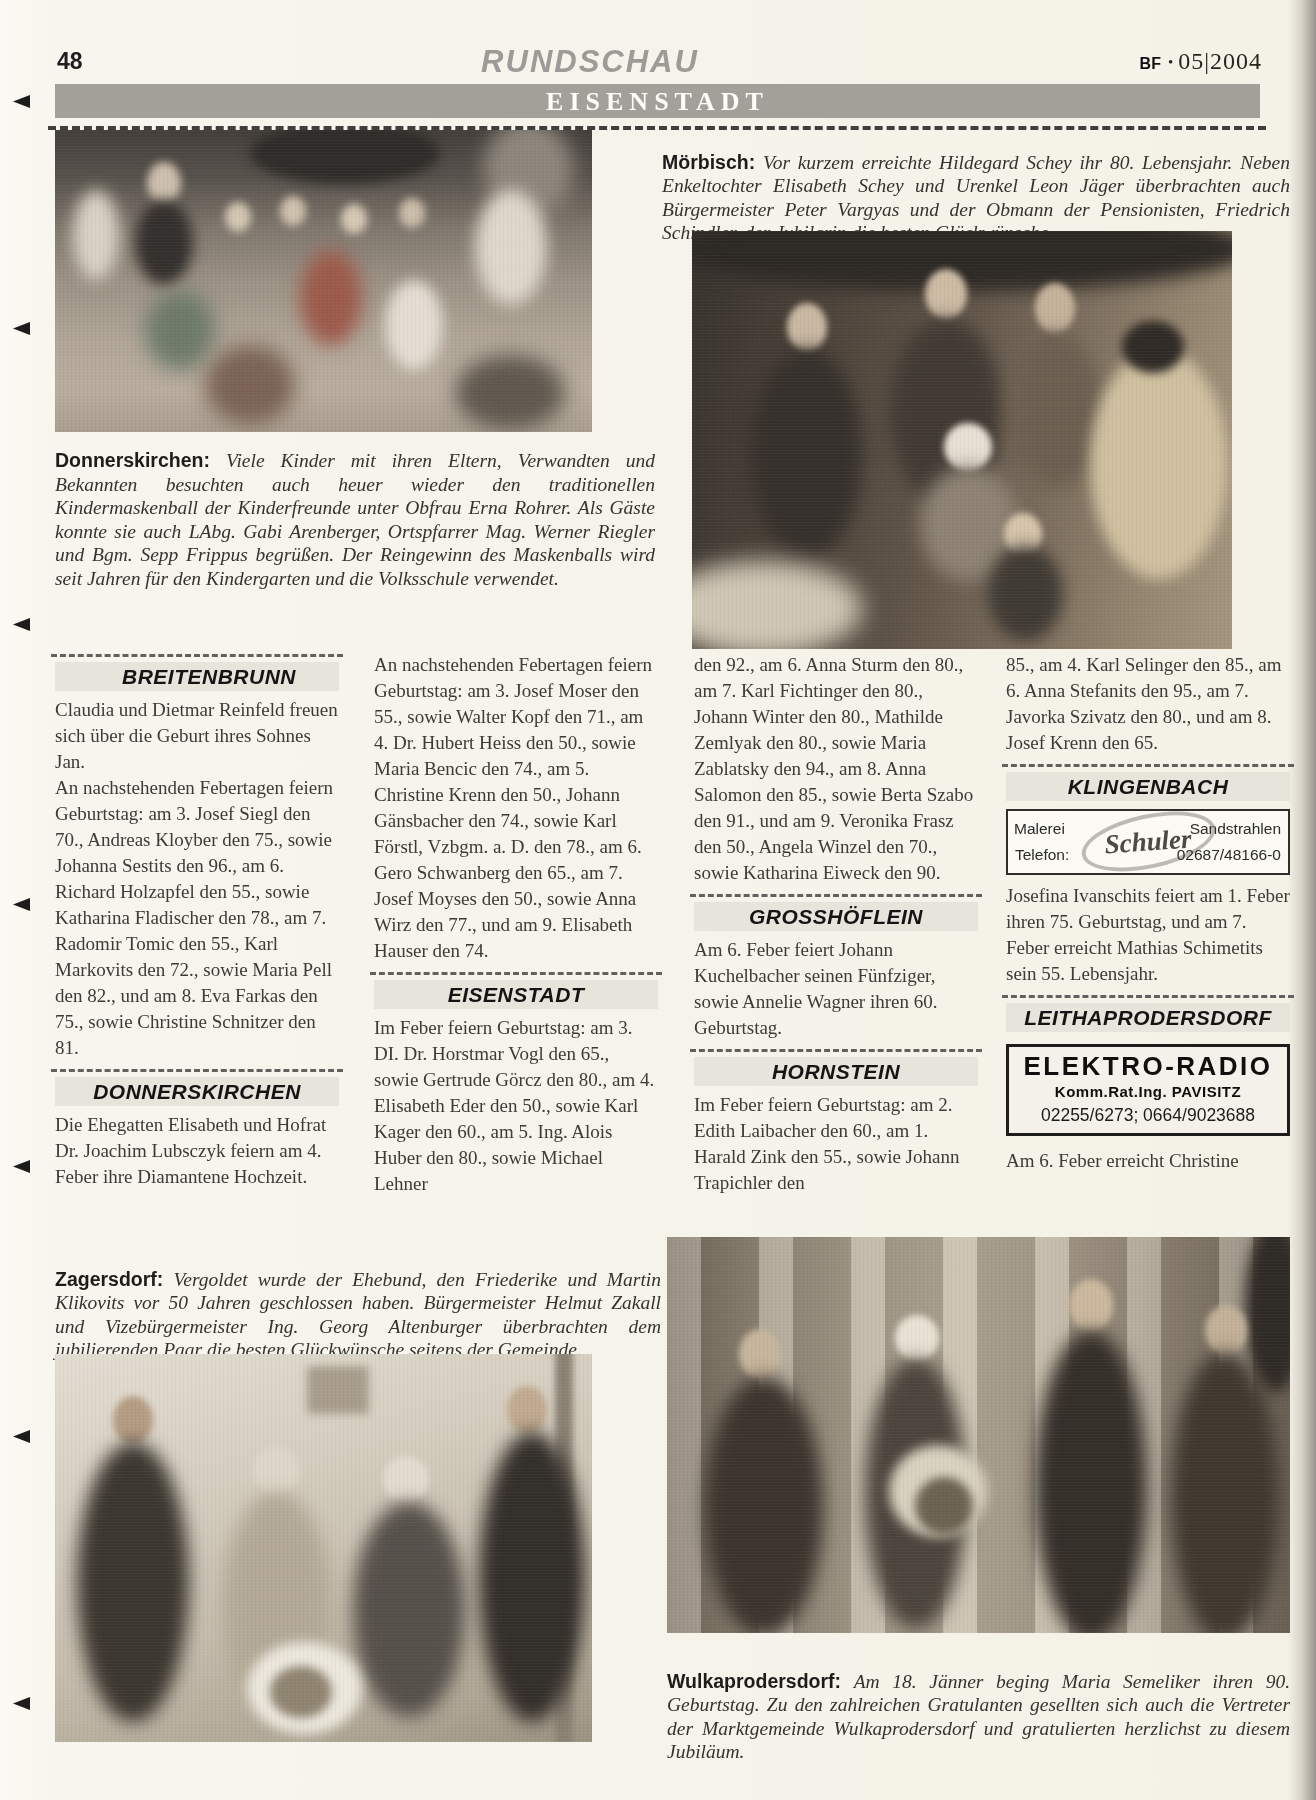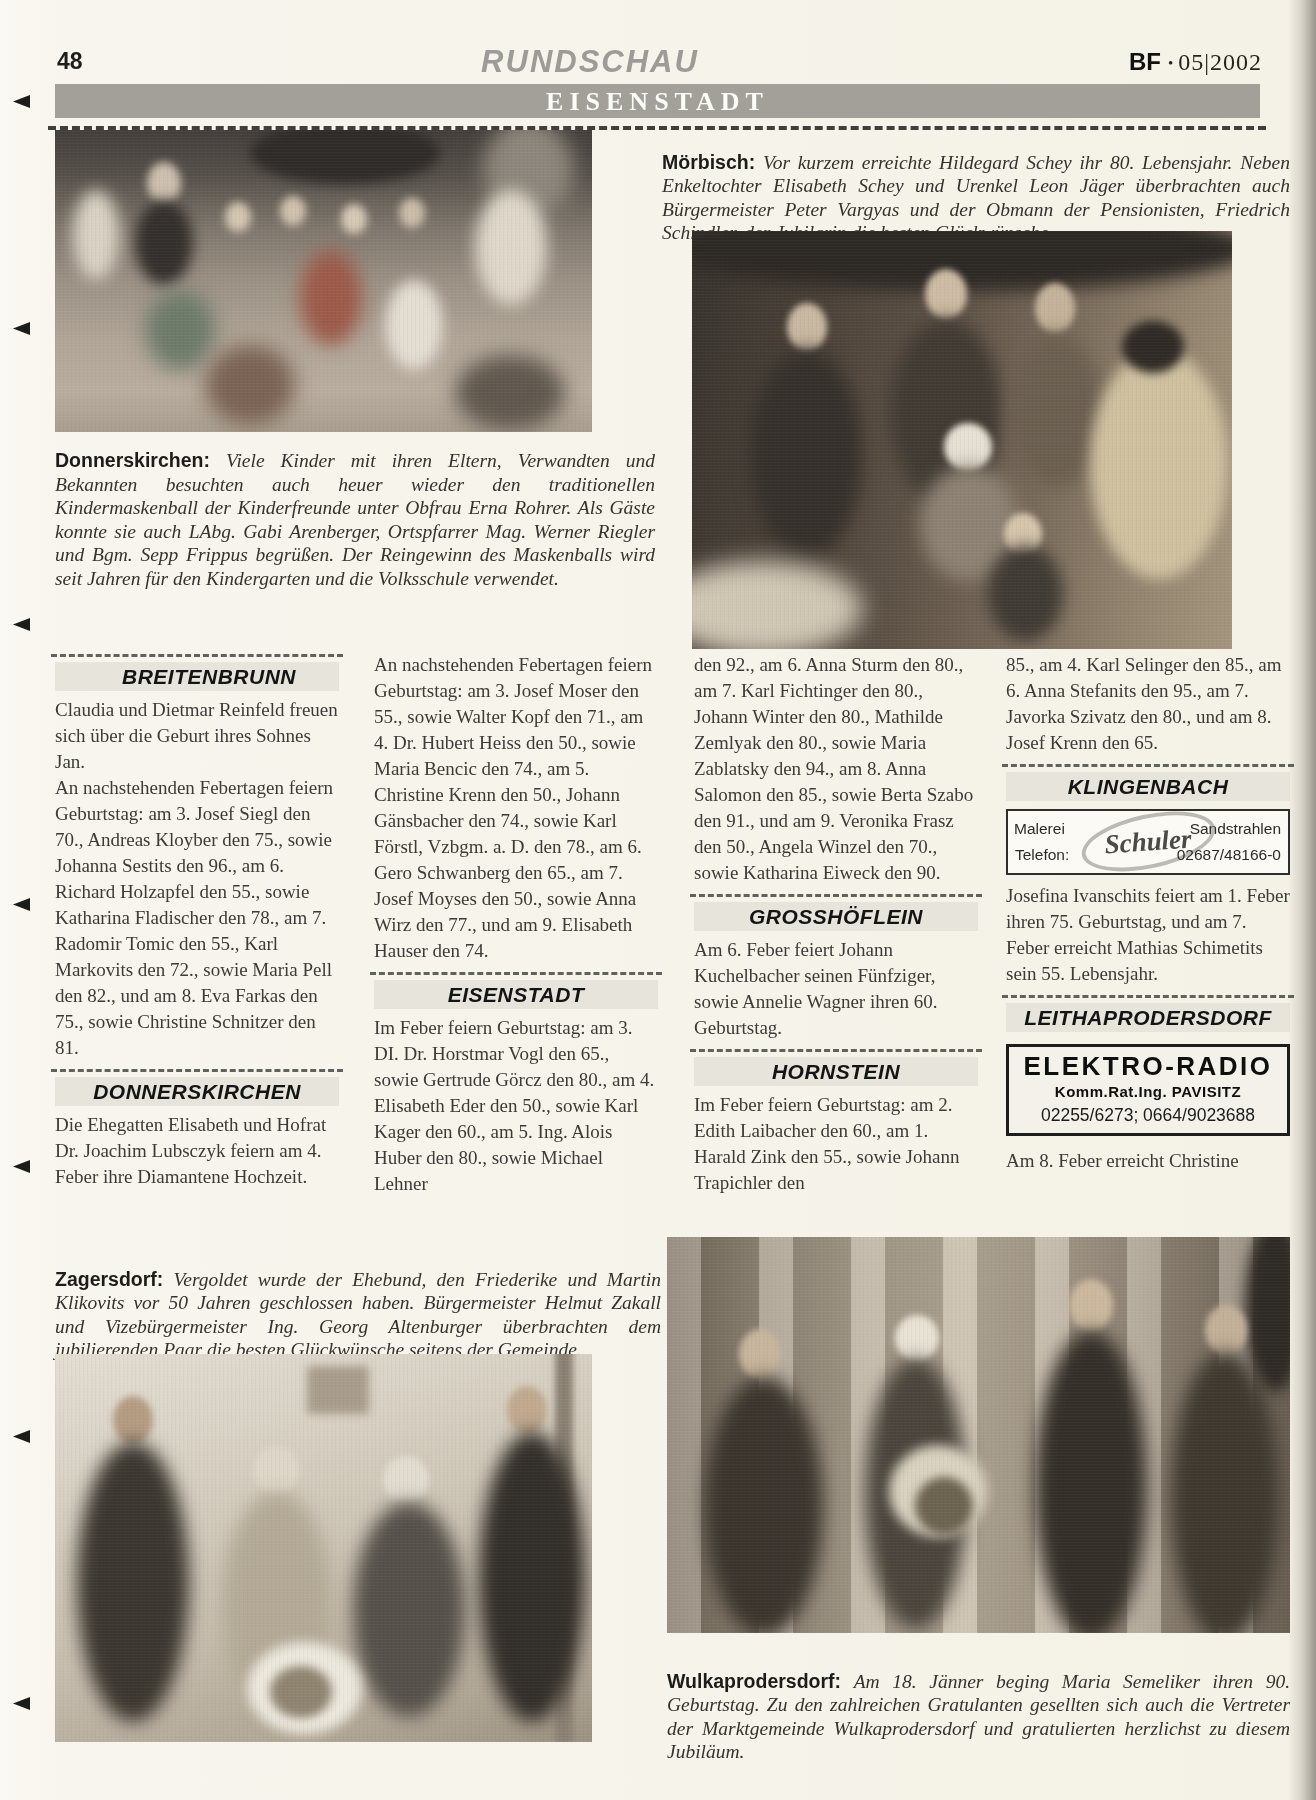--- a/index.html
+++ b/index.html
@@ -7,21 +7,21 @@
         background:linear-gradient(90deg,#fbf9f3 0,#f8f5ee 60px,#f6f3ea 55%,#f4f1e7 100%);
         font-family:"Liberation Serif","DejaVu Serif",serif;color:#3d3b38;}
 
   
   .pageno{position:absolute;left:57px;top:48px;font-family:"Liberation Sans",sans-serif;
           font-weight:bold;font-size:23px;color:#1e1e1e;}
   .masthead{position:absolute;left:0;top:44px;width:1180px;text-align:center;
           font-family:"Liberation Sans",sans-serif;font-style:italic;font-weight:bold;
           font-size:31px;letter-spacing:2px;color:#9d9b97;}
   .issue{position:absolute;right:54px;top:48px;white-space:nowrap;}
-  .issue-brand{font-family:"Liberation Sans",sans-serif;font-weight:bold;font-size:24px;color:#111;}
+  .issue-brand{font-family:"Liberation Sans",sans-serif;font-weight:bold;font-size:16px;color:#111;}
   .issue-mark{font-size:15px;color:#222;margin:0 5px 0 7px;vertical-align:2px;}
   .issue-num{font-family:"Liberation Serif",serif;font-size:24px;letter-spacing:1px;color:#26251f;}
 
   .banner{position:absolute;left:55px;right:56px;top:84px;height:34px;line-height:35px;
           background:#a3a09a;color:#fcfcf9;text-align:center;
           font-family:"Liberation Serif",serif;font-weight:bold;font-size:26px;letter-spacing:6px;}
   .rule-dashed{position:absolute;left:48px;right:50px;top:126px;border-top:4px dashed #3f3f3d;}
 
   
   .caption{position:absolute;font-size:19.5px;line-height:23.6px;text-align:justify;color:#35332f;}
@@ -90,21 +90,21 @@
   <div class="scan-mark" style="top:95px"></div>
   <div class="scan-mark" style="top:322px"></div>
   <div class="scan-mark" style="top:618px"></div>
   <div class="scan-mark" style="top:898px"></div>
   <div class="scan-mark" style="top:1160px"></div>
   <div class="scan-mark" style="top:1430px"></div>
   <div class="scan-mark" style="top:1697px"></div>
 
   <span class="pageno">48</span>
   <span class="masthead">RUNDSCHAU</span>
-  <span class="issue"><b class="issue-brand">BF</b><span class="issue-mark">•</span><span class="issue-num">05|2002</span></span>
+  <span class="issue"><b class="issue-brand">BF</b><span class="issue-mark">•</span><span class="issue-num">05|2004</span></span>
 
   <div class="banner">EISENSTADT</div>
   <div class="rule-dashed"></div>
 
   <div class="photo photo-tl" title="Kindermaskenball der Kinderfreunde Donnerskirchen – Gruppenfoto vieler verkleideter Kinder">
     <div class="blob" style="left:195px;top:-8px;width:190px;height:62px;background:#2e2b28;filter:blur(6px);"></div>
     <div class="blob" style="left:428px;top:-10px;width:90px;height:100px;background:#8d867c;filter:blur(10px);"></div>
     <div class="blob" style="left:92px;top:32px;width:34px;height:42px;background:#cdbfae;filter:blur(4px);"></div>
     <div class="blob" style="left:80px;top:70px;width:58px;height:85px;background:#332f2c;filter:blur(7px);"></div>
     <div class="blob" style="left:18px;top:60px;width:46px;height:90px;background:#d9d2c4;filter:blur(8px);"></div>
@@ -175,21 +175,21 @@
       <span class="as-bl">Telefon:</span>
       <span class="as-br">02687/48166-0</span>
     </div>
     <p>Josefina Ivanschits feiert am 1. Feber ihren 75. Geburtstag, und am 7. Feber erreicht Mathias Schimetits sein 55. Lebensjahr.</p>
     <div class="sec-head">LEITHAPRODERSDORF</div>
     <div class="ad-elektro">
       <div class="ae-name">ELEKTRO-RADIO</div>
       <div class="ae-owner">Komm.Rat.Ing. PAVISITZ</div>
       <div class="ae-phones">02255/6273; 0664/9023688</div>
     </div>
-    <p class="tail">Am 8. Feber erreicht Christine</p>
+    <p class="tail">Am 6. Feber erreicht Christine</p>
   </div>
 
   <p class="caption cap-bl"><b class="cap-lead">Zagersdorf:</b> <span class="cap-body">Vergoldet wurde der Ehebund, den Friederike und Martin Klikovits vor 50 Jahren geschlossen haben. Bürgermeister Helmut Zakall und Vizebürgermeister Ing. Georg Altenburger überbrachten dem jubilierenden Paar die besten Glückwünsche seitens der Gemeinde.</span></p>
 
   <div class="photo photo-bl" title="Goldene Hochzeit von Friederike und Martin Klikovits in Zagersdorf">
     <div class="blob" style="left:500px;top:-10px;width:18px;height:400px;background:#8a8173;filter:blur(3px);border-radius:0;"></div>
     <div class="blob" style="left:252px;top:12px;width:62px;height:48px;background:#a89d8c;filter:blur(4px);border-radius:4px;"></div>
     <div class="blob" style="left:58px;top:42px;width:40px;height:48px;background:#b49c82;filter:blur(3px);"></div>
     <div class="blob" style="left:22px;top:88px;width:112px;height:280px;background:#3b362f;filter:blur(9px);"></div>
     <div class="blob" style="left:198px;top:92px;width:46px;height:48px;background:#ded6c8;filter:blur(3px);"></div>

